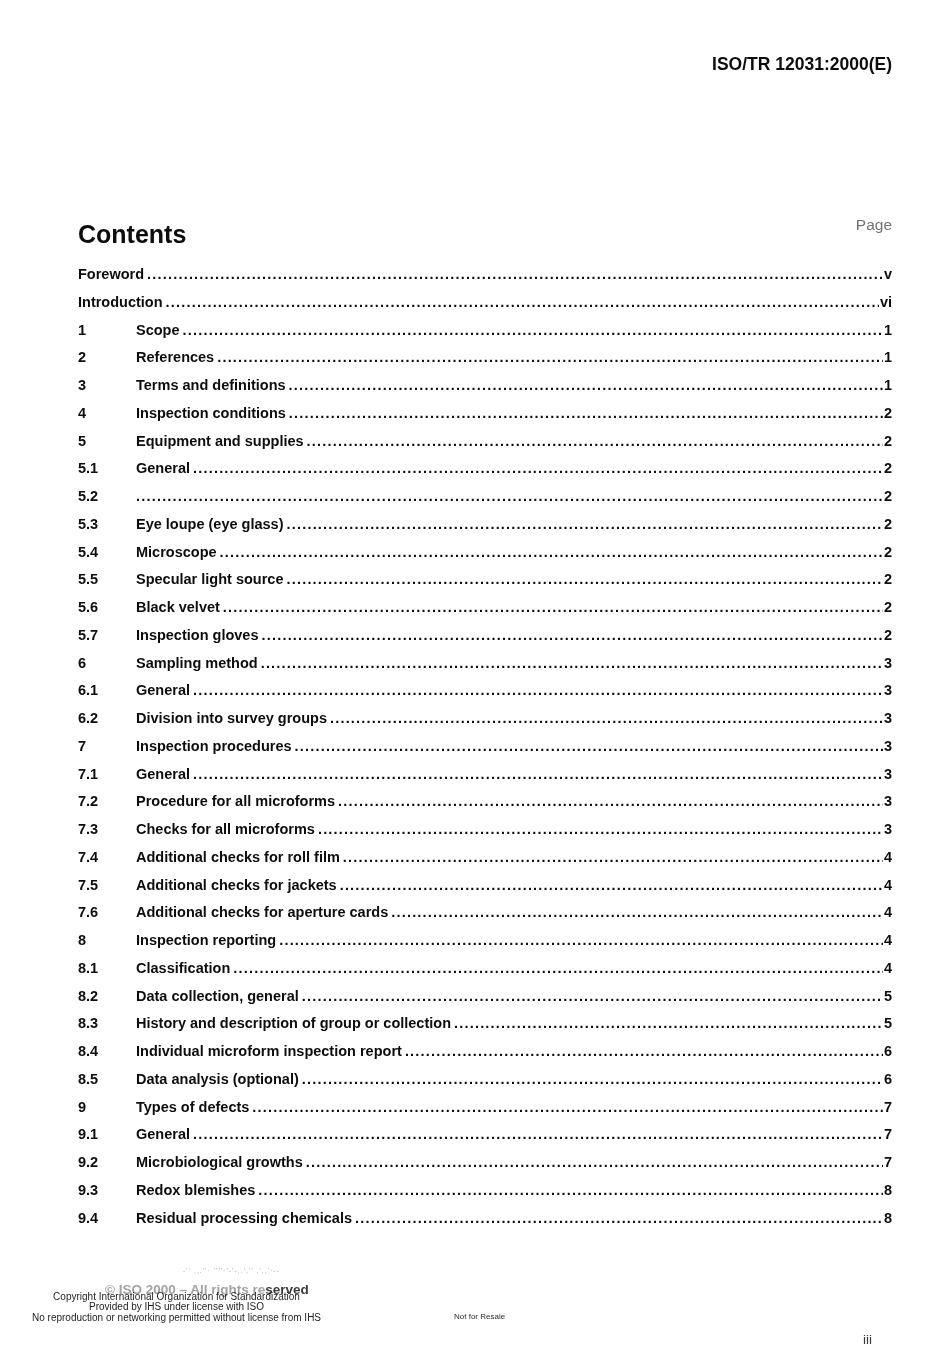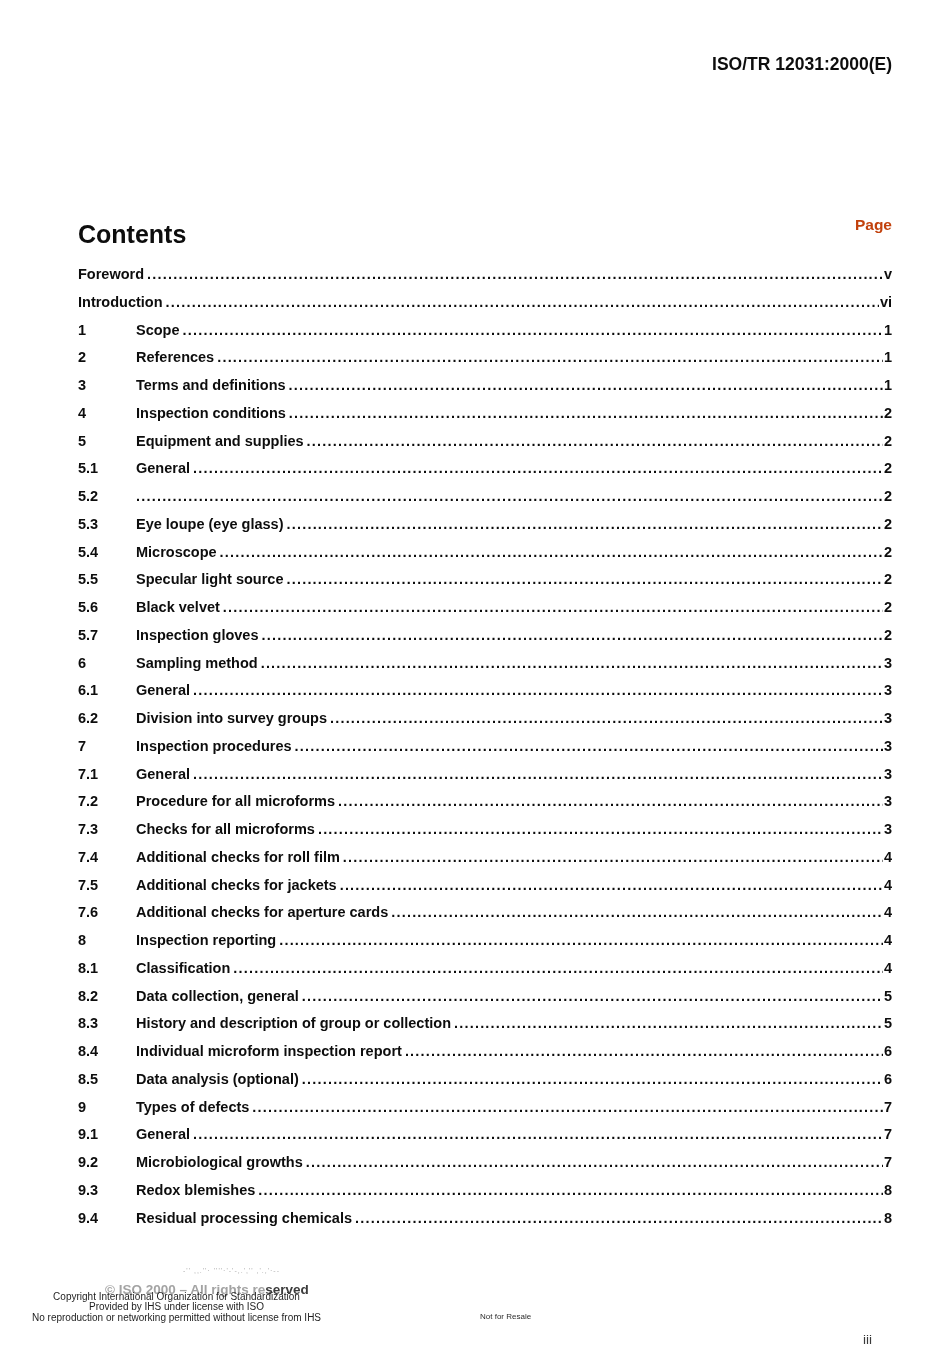--- a/index.html
+++ b/index.html
@@ -27,22 +27,22 @@
     margin: 0;
     font-size: 25px;
     font-weight: bold;
     color: #0d0d0d;
   }
   .page-label {
     position: absolute;
     top: 216px;
     right: 58px;
     font-size: 15.5px;
-    font-weight: bold;
-    color: #c2410c;
+    font-weight: normal;
+    color: #737373;
   }
   .toc {
     position: absolute;
     top: 266px;
     left: 78px;
     right: 58px;
   }
   .toc-row {
     display: flex;
     align-items: baseline;
@@ -91,21 +91,21 @@
     left: 32px;
     font-size: 10px;
     line-height: 10.4px;
     color: #1e1e1e;
     white-space: nowrap;
     text-align: center;
   }
   .not-for-resale {
     position: absolute;
     top: 1312px;
-    left: 480px;
+    left: 454px;
     font-size: 8px;
     color: #2c2c2c;
   }
   .folio {
     position: absolute;
     top: 1284px;
     right: 78px;
     font-size: 13.5px;
     color: #3a3a3a;
     margin-top: 48px;

